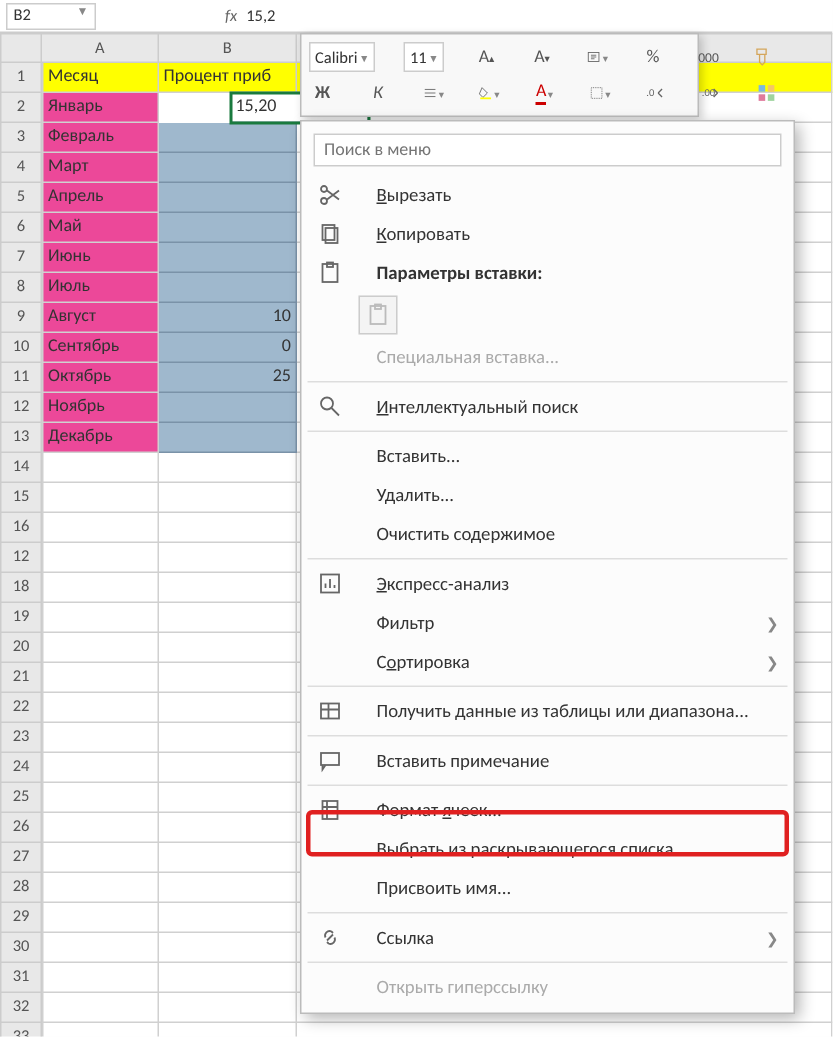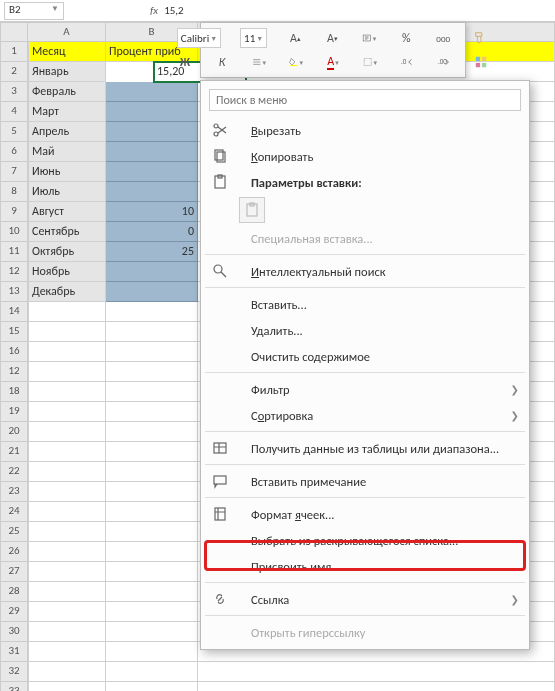--- a/index.html
+++ b/index.html
@@ -5,21 +5,21 @@
   * { box-sizing: border-box; margin: 0; padding: 0; font-family: Calibri, Arial, sans-serif; }
   body { background: #fff; font-size: 12px; color: #333; width: 555px; height: 691px; overflow: hidden; position: relative; }
   
   .top-bar { display: flex; align-items: center; height: 22px; border-bottom: 1px solid #ccc; padding: 0 4px; gap: 6px; }
   .name-box { width: 60px; height: 18px; border: 1px solid #ccc; font-size: 11px; padding: 0 4px; display:flex; background:#fff; }
   .name-box .chev { margin-left:auto; color:#888; font-size:8px; }
   .fx-label { font-style: italic; color: #666; font-size: 11px; margin-left: 80px; }
   .fx-val { font-size: 11px; }
   
   .mini-toolbar { position: absolute; top: 22px; left: 200px; width: 266px; height: 56px; background: #f8f8f8; border: 1px solid #bbb; box-shadow: 2px 2px 6px rgba(0,0,0,0.2); padding: 3px 5px; z-index: 50; }
-  .mt-row { display: flex; align-items: center; gap: 19px; height: 24px; justify-content: center; }
+  .mt-row { display: flex; align-items: center; gap: 19px; height: 24px; }
   .mt-row > * { display:flex; align-items:center; justify-content:center; }
   .mt-font { width: 56px; height: 20px; border: 1px solid #ccc; font-size: 11px; padding: 0 3px; background:#fff; justify-content:flex-start;}
   .mt-size { width: 30px; height: 20px; border: 1px solid #ccc; font-size: 11px; padding: 0 3px; background:#fff; justify-content:flex-start;}
   .mt-btn { min-width: 18px; height: 20px; font-size: 12px; color:#555; cursor:pointer; padding:0 2px;}
   .mt-btn svg { width:14px; height:14px; }
   .chev-sm { font-size:7px; color:#888; margin-left:1px; }
   
   .sheet { position: relative; }
   .col-headers { display: flex; height: 20px; }
   .rh-corner { width: 28px; background: #e8e8e8; border: 1px solid #ccc; }
@@ -30,21 +30,21 @@
   
   .rows { }
   .row { display: flex; height: 20px; }
   .rh { width: 28px; background: #e8e8e8; border: 1px solid #ccc; border-top:none; text-align: center; font-size: 11px; color: #555; line-height: 18px; }
   .cell { border: 1px solid #d0d0d0; border-top:none; border-left:none; font-size: 12px; padding: 0 3px; line-height: 18px; overflow: hidden; white-space: nowrap; }
   .cell-a { width: 78px; border-left:1px solid #d0d0d0; }
   .cell-b { width: 92px; text-align: right; }
   .cell-rest { flex:1; }
   
   .hdr-row .cell { background: #ffff00; font-weight: normal; }
-  .month-cell { background: #e5e5e5; }
+  .month-cell { background: #ec4899; }
   .sel-col { background: #9fb8cd; border-color:#7a92a8; }
   .sel-active { background: #fff !important; outline: 2px solid #1a7a3e; outline-offset: -1px; position:relative; z-index:2;}
   
   .ctx-menu { position: absolute; top: 80px; left: 200px; width: 330px; background: #fcfcfc; border: 1px solid #bbb; box-shadow: 3px 3px 10px rgba(0,0,0,0.3); z-index: 60; padding: 4px 0; font-size: 12.5px; }
   .ctx-search { margin: 4px 8px 6px 8px; }
   .ctx-search input { width: 100%; height: 22px; border: 1px solid #ccc; padding: 0 6px; font-size: 12px; color:#888; }
   .ctx-item { display: flex; align-items: center; height: 26px; padding: 0 10px 0 10px; cursor: pointer; gap: 22px; }
   .ctx-icon { width: 18px; height: 18px; display:flex; align-items:center; justify-content:center; color:#555; flex-shrink:0;}
   .ctx-icon svg { width:16px; height:16px; stroke:#666; fill:none; stroke-width:1.2; }
   .ctx-label { flex: 1; }
@@ -421,20 +421,29 @@
   <div class="ctx-item">
     <span class="ctx-icon"></span>
     <span class="ctx-label">Удалить...</span>
   </div>
   <div class="ctx-item">
     <span class="ctx-icon"></span>
     <span class="ctx-label">Очистить содержимое</span>
   </div>
   <div class="ctx-sep"></div>
   <div class="ctx-item">
+    <span class="ctx-icon">
+        <svg viewBox="0 0 16 16">
+          <rect x="2" y="2" width="12" height="12"></rect>
+          <path d="M5 11V8M8 11V5M11 11V9"></path>
+        </svg>
+      </span>
+    <span class="ctx-label"><u>Э</u><span>кспресс-анализ</span></span>
+  </div>
+  <div class="ctx-item">
     <span class="ctx-icon"></span>
     <span class="ctx-label">Фильтр</span>
     <span class="ctx-sub">❯</span>
   </div>
   <div class="ctx-item">
     <span class="ctx-icon"></span>
     <span class="ctx-label">С<u>о</u><span>ртировка</span></span>
     <span class="ctx-sub">❯</span>
   </div>
   <div class="ctx-sep"></div>

